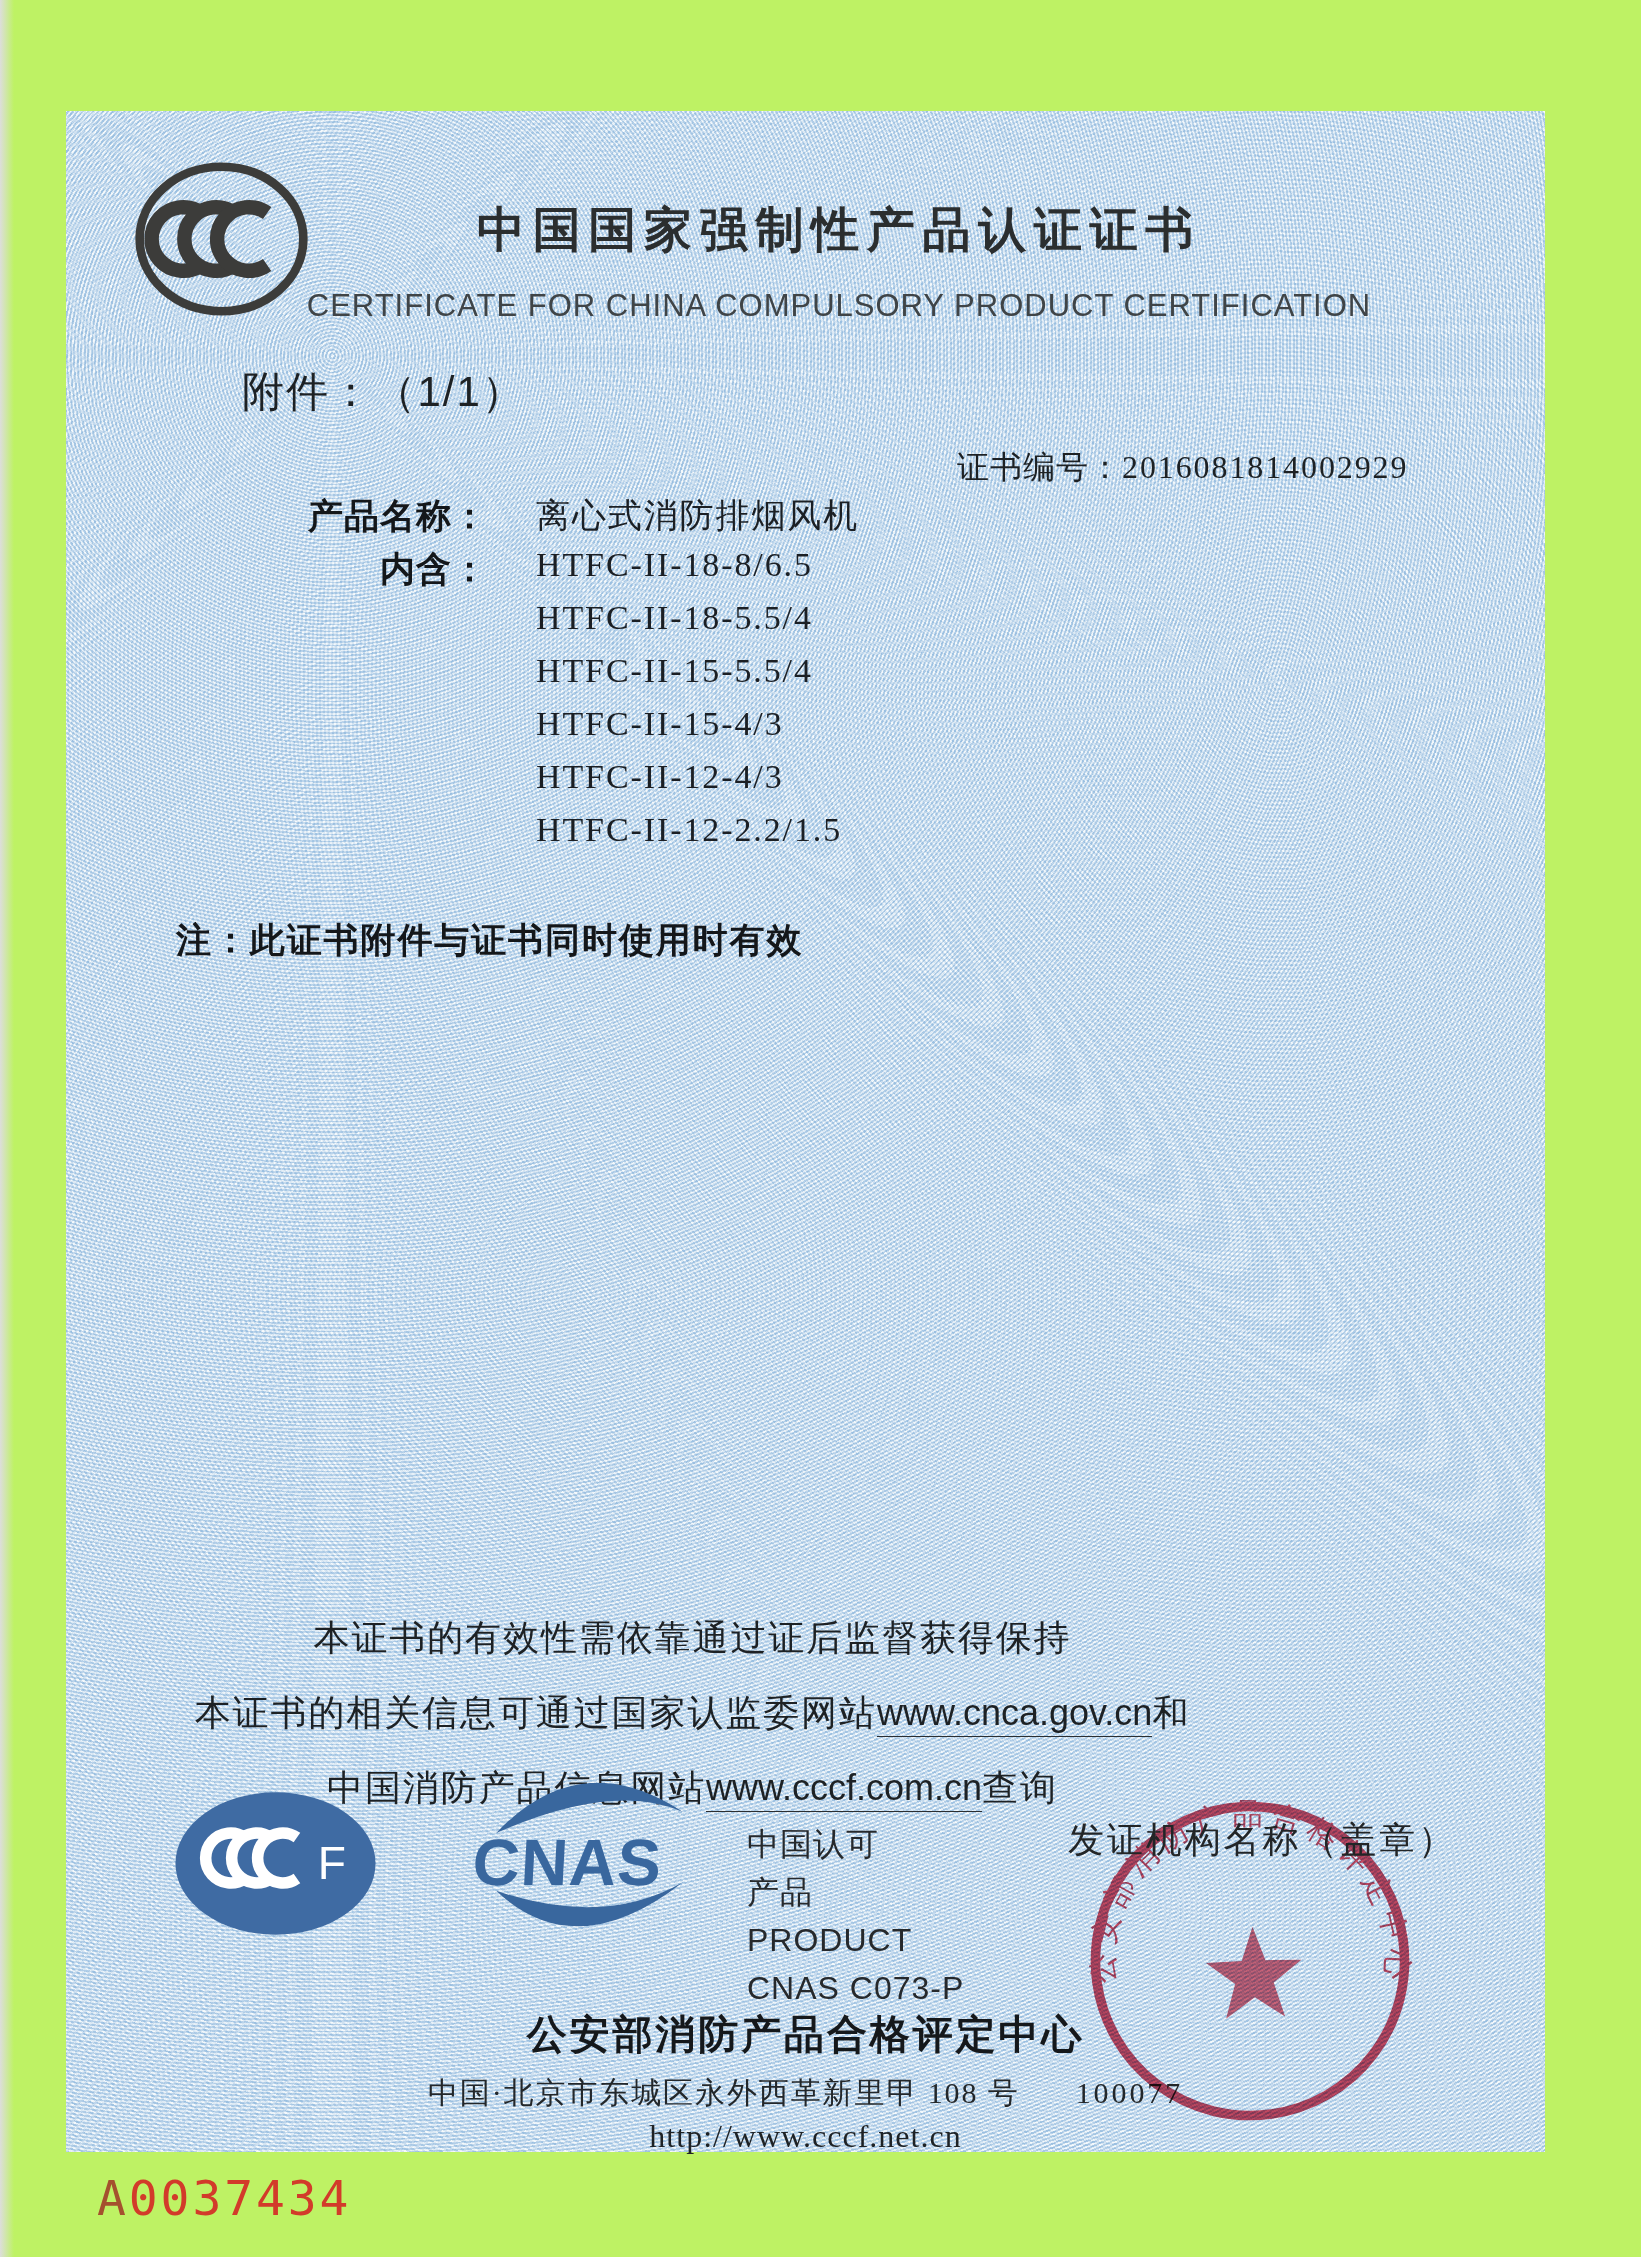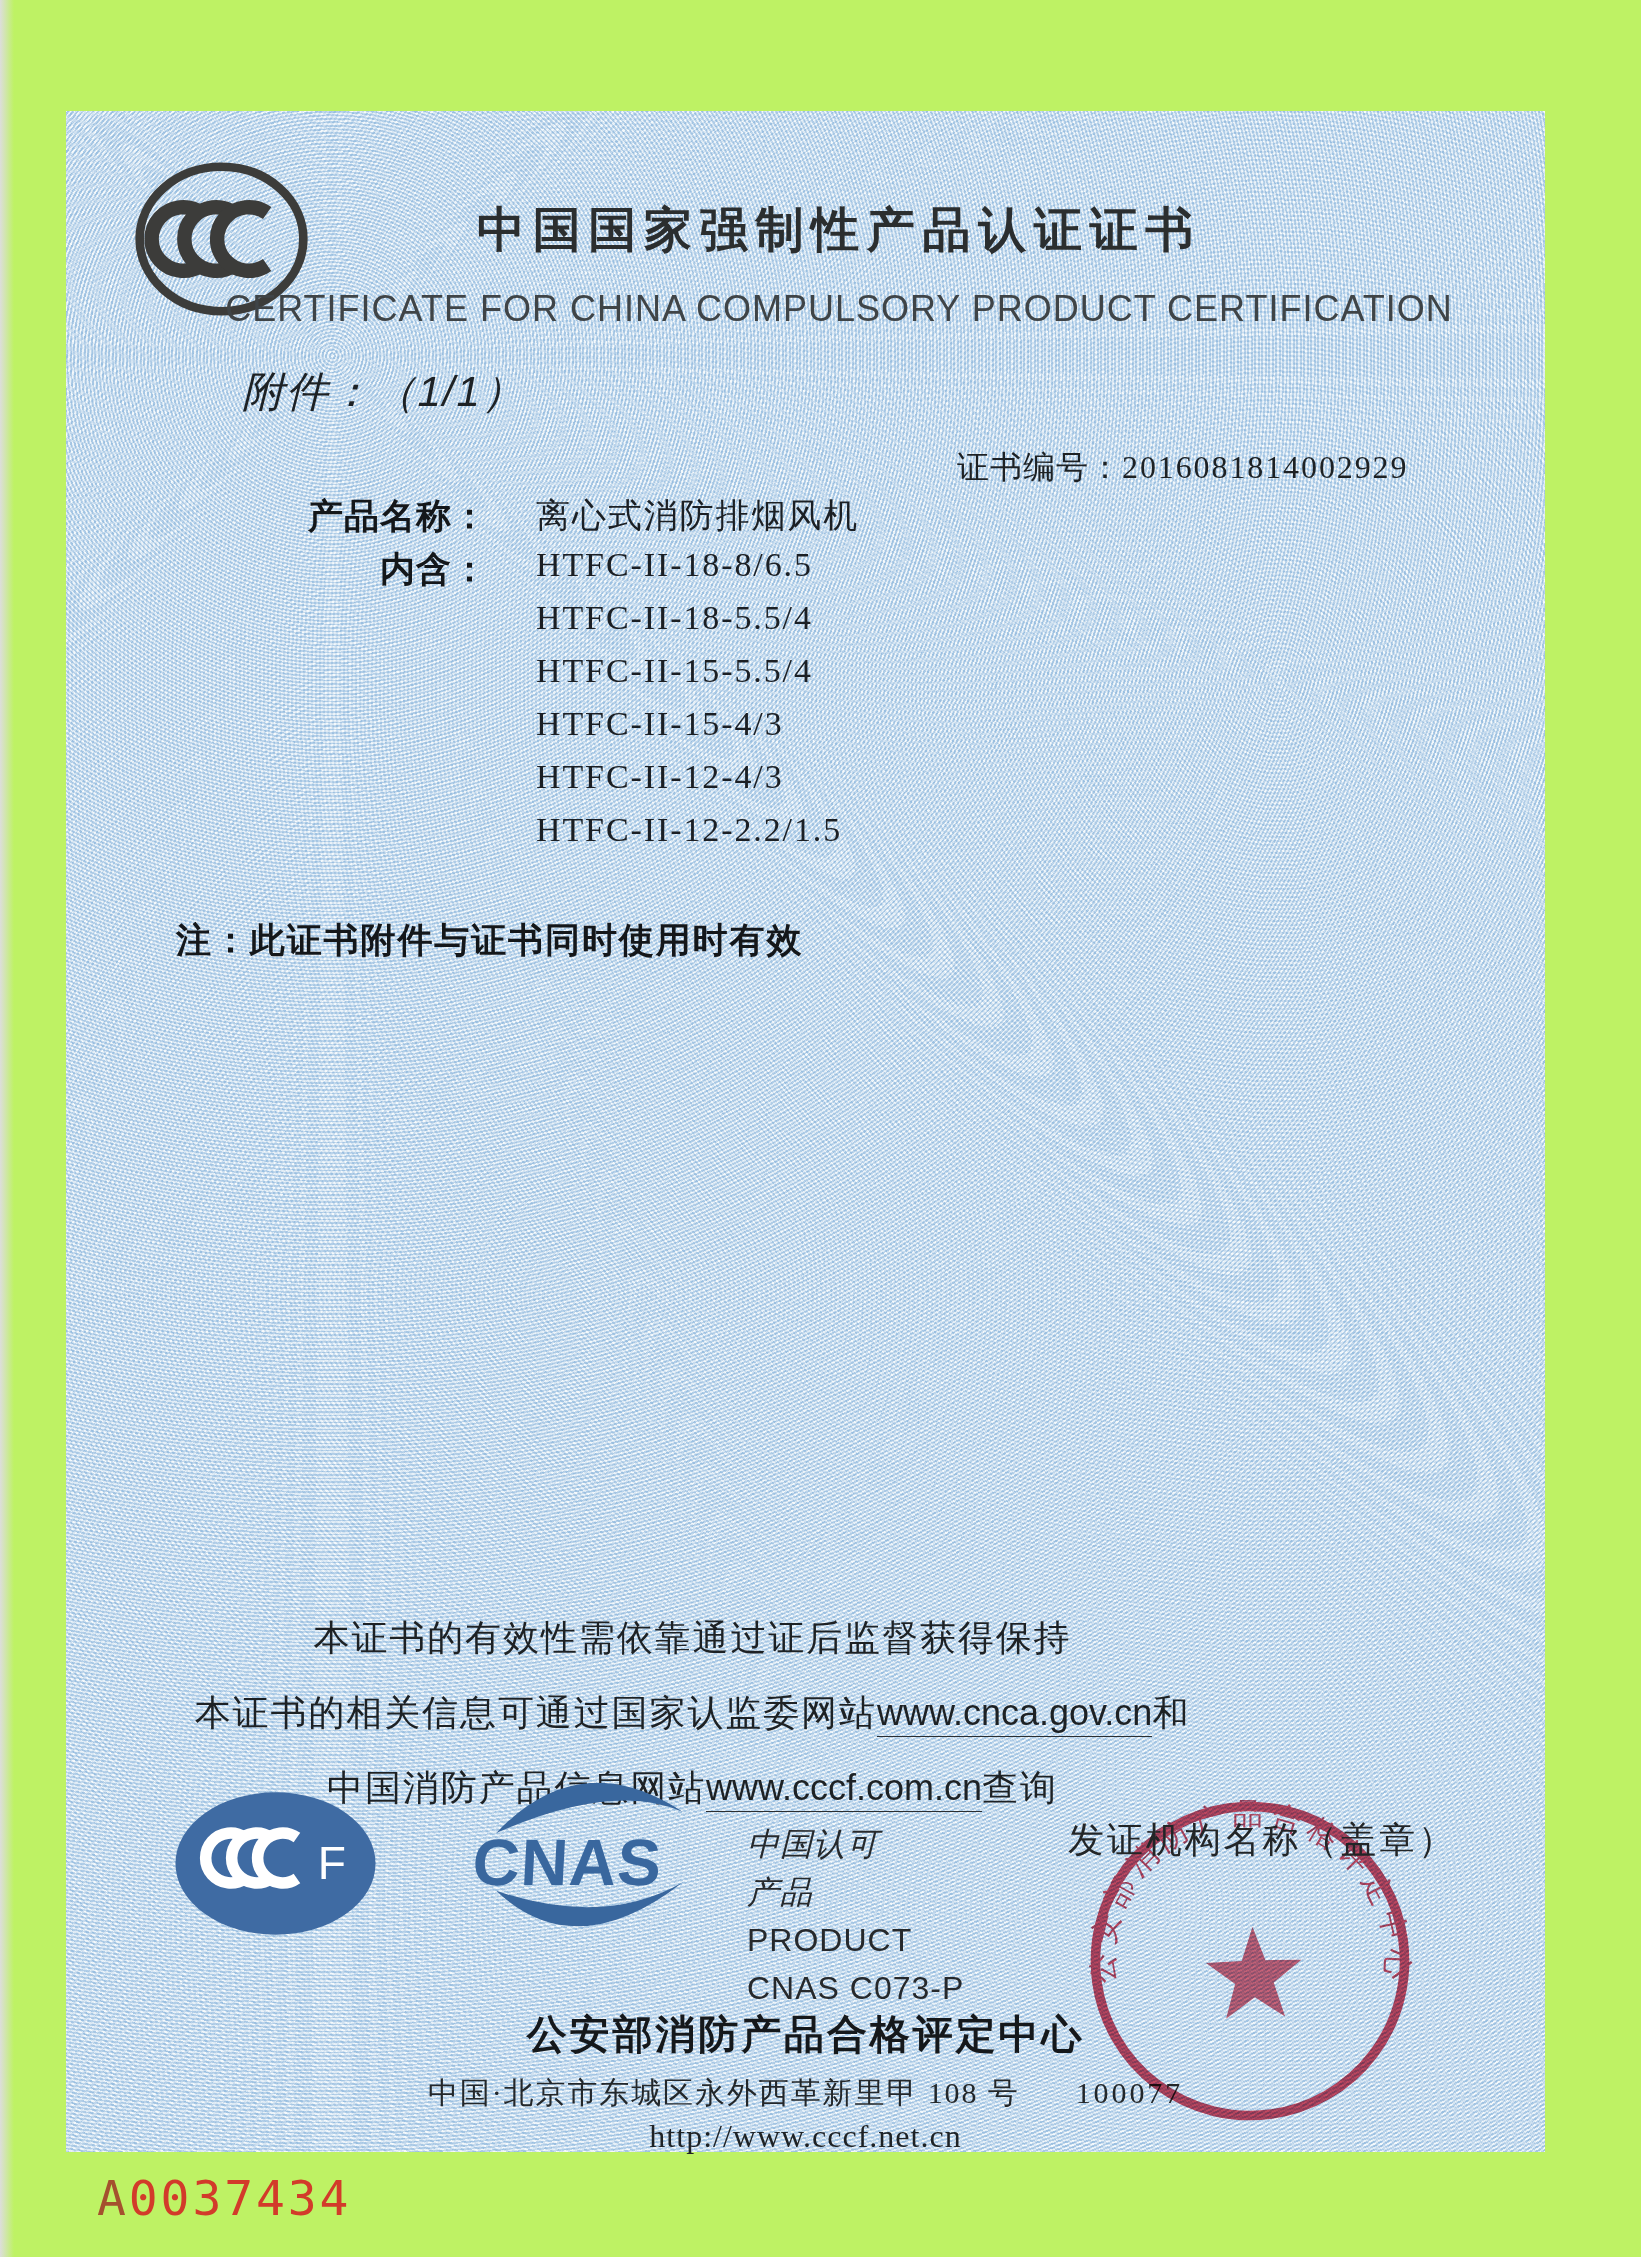--- a/index.html
+++ b/index.html
@@ -15,31 +15,31 @@
   
   .cert{
     position:absolute; left:66px; top:111px; width:1479px; height:2041px;
     background-color:#cfe2f1;
     background-image:
       repeating-radial-gradient(circle at 18% 12%, rgba(255,255,255,.40) 0 1.7px, rgba(144,184,221,.42) 1.7px 3.5px),
       repeating-radial-gradient(circle at 82% 28%, rgba(255,255,255,.33) 0 2px, rgba(144,184,221,.36) 2px 4px),
       repeating-radial-gradient(circle at 35% 58%, rgba(255,255,255,.30) 0 2.3px, rgba(144,184,221,.32) 2.3px 4.6px),
       repeating-radial-gradient(circle at 72% 88%, rgba(255,255,255,.30) 0 2.6px, rgba(144,184,221,.32) 2.6px 5.2px);
   }
-  .cjk-hei{font-family:"Liberation Sans", sans-serif;font-style:italic;}
+  .cjk-hei{font-family:"Liberation Sans", sans-serif;}
 
   .ccc-logo{position:absolute; left:66px; top:50px; width:179px; height:156px;}
 
   .titles{position:absolute; left:68px; top:87px; width:1410px; text-align:center;}
   .title-cn{
     font-size:48px; font-weight:600; letter-spacing:7.7px; color:#2b2e2f;
     font-family:"Liberation Sans", sans-serif;
   }
   .title-en{
-    margin-top:26px; font-size:36px; letter-spacing:1px; color:#3f4447;
+    margin-top:26px; font-size:31px; letter-spacing:1px; color:#3f4447;
     font-family:"Liberation Sans", sans-serif; font-weight:400;
   }
 
   .attach{
     position:absolute; left:176px; top:253px; font-size:42px; color:#1d2124;
     font-weight:500; letter-spacing:1.9px;
   }
   .certno{
     position:absolute; left:883px; top:335px; font-size:32px; color:#1d2124;
     font-family:"Liberation Serif", serif; letter-spacing:1px;padding-left:8px;

